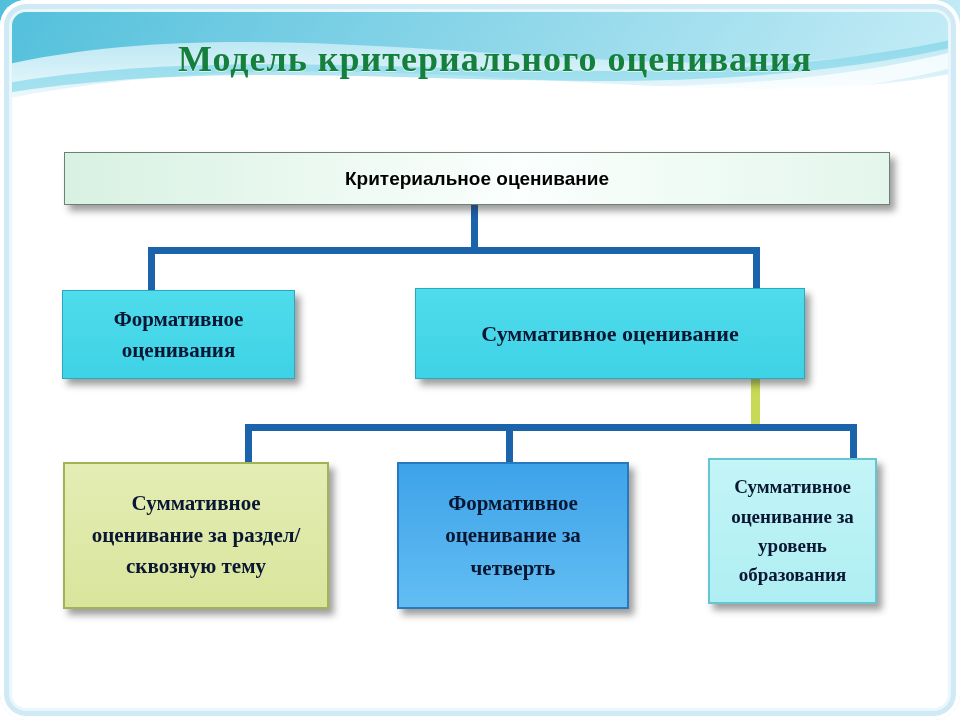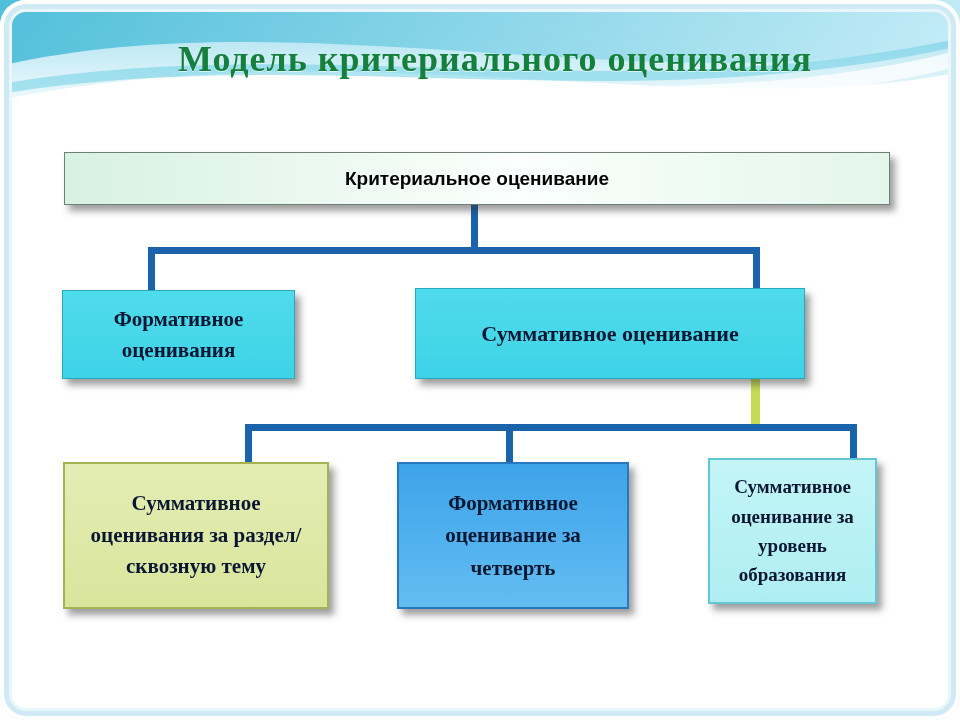--- a/index.html
+++ b/index.html
@@ -130,21 +130,21 @@
 
   <div class="box cyan-box formative">
     <span>Формативное оценивания</span>
   </div>
 
   <div class="box cyan-box summative">
     <span>Суммативное оценивание</span>
   </div>
 
   <div class="box olive-box">
-    <span>Суммативное оценивания за раздел/сквозную тему</span>
+    <span>Суммативное оценивание за раздел/сквозную тему</span>
   </div>
 
   <div class="box blue-box">
     <span>Формативное оценивание за четверть</span>
   </div>
 
   <div class="box palecyan-box">
     <span>Суммативное оценивание за уровень образования</span>
   </div>
 

